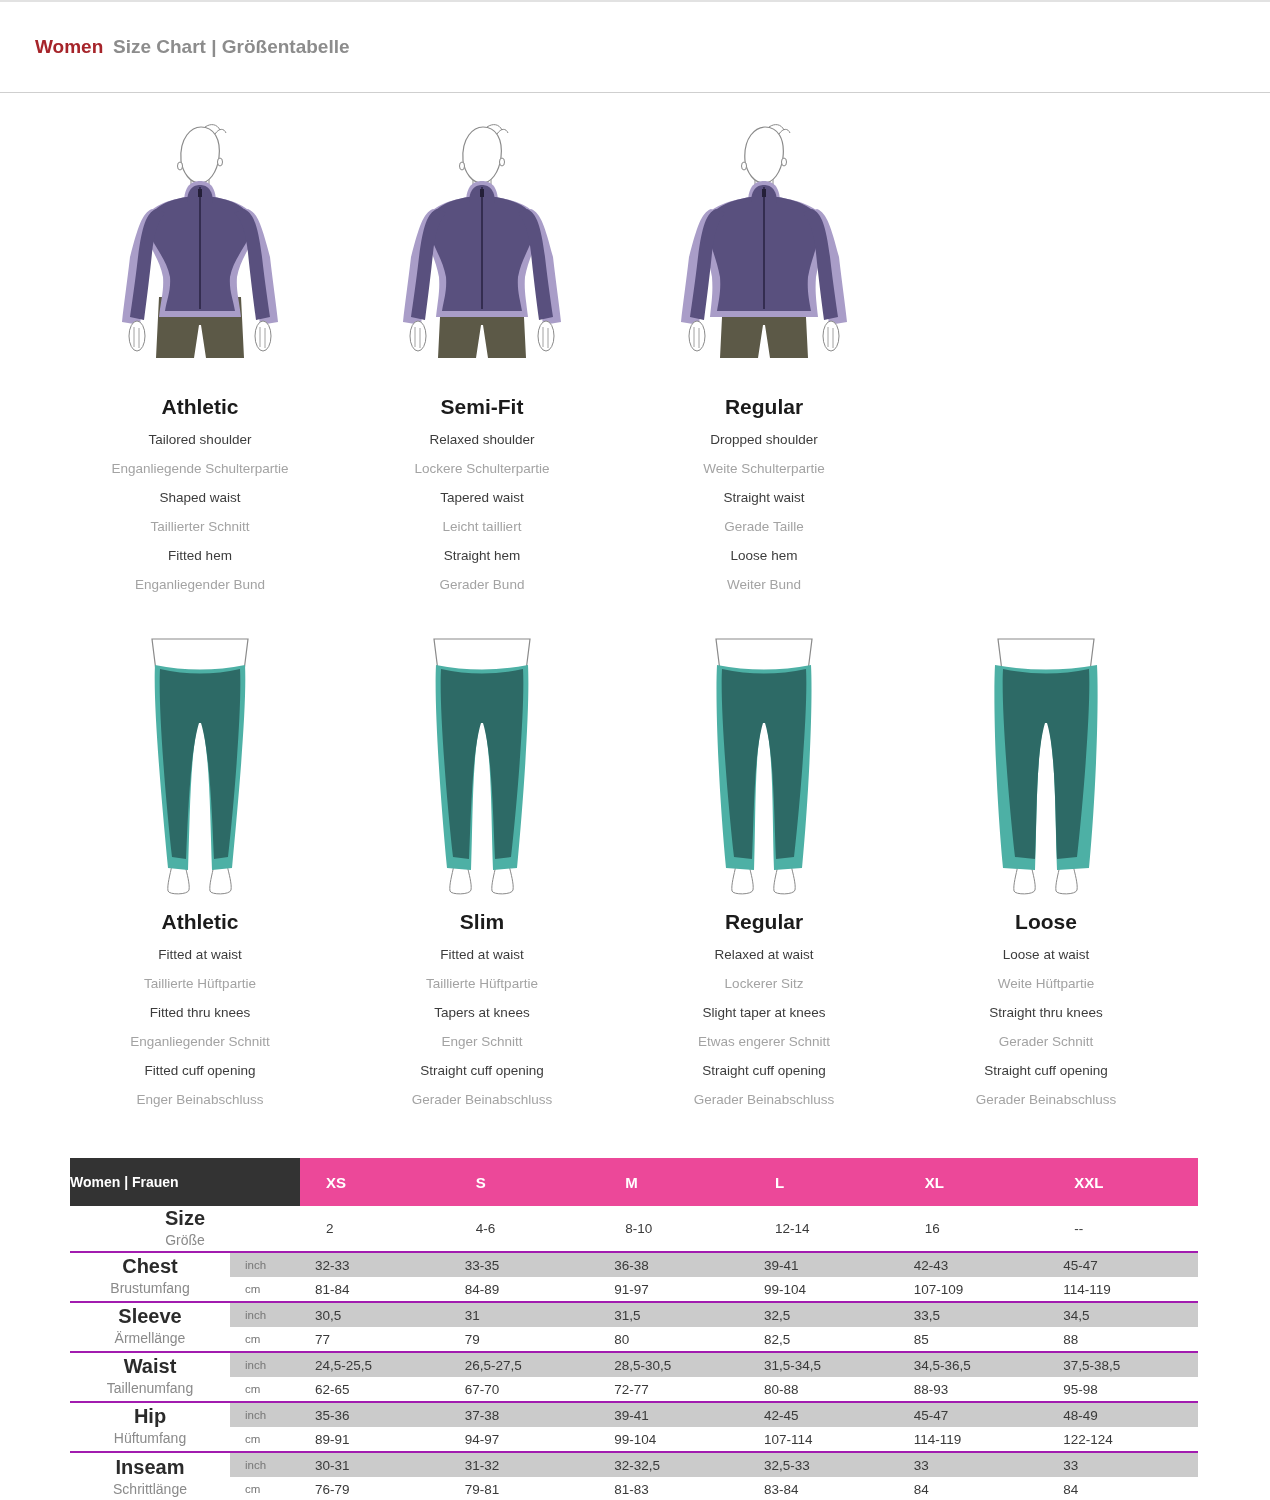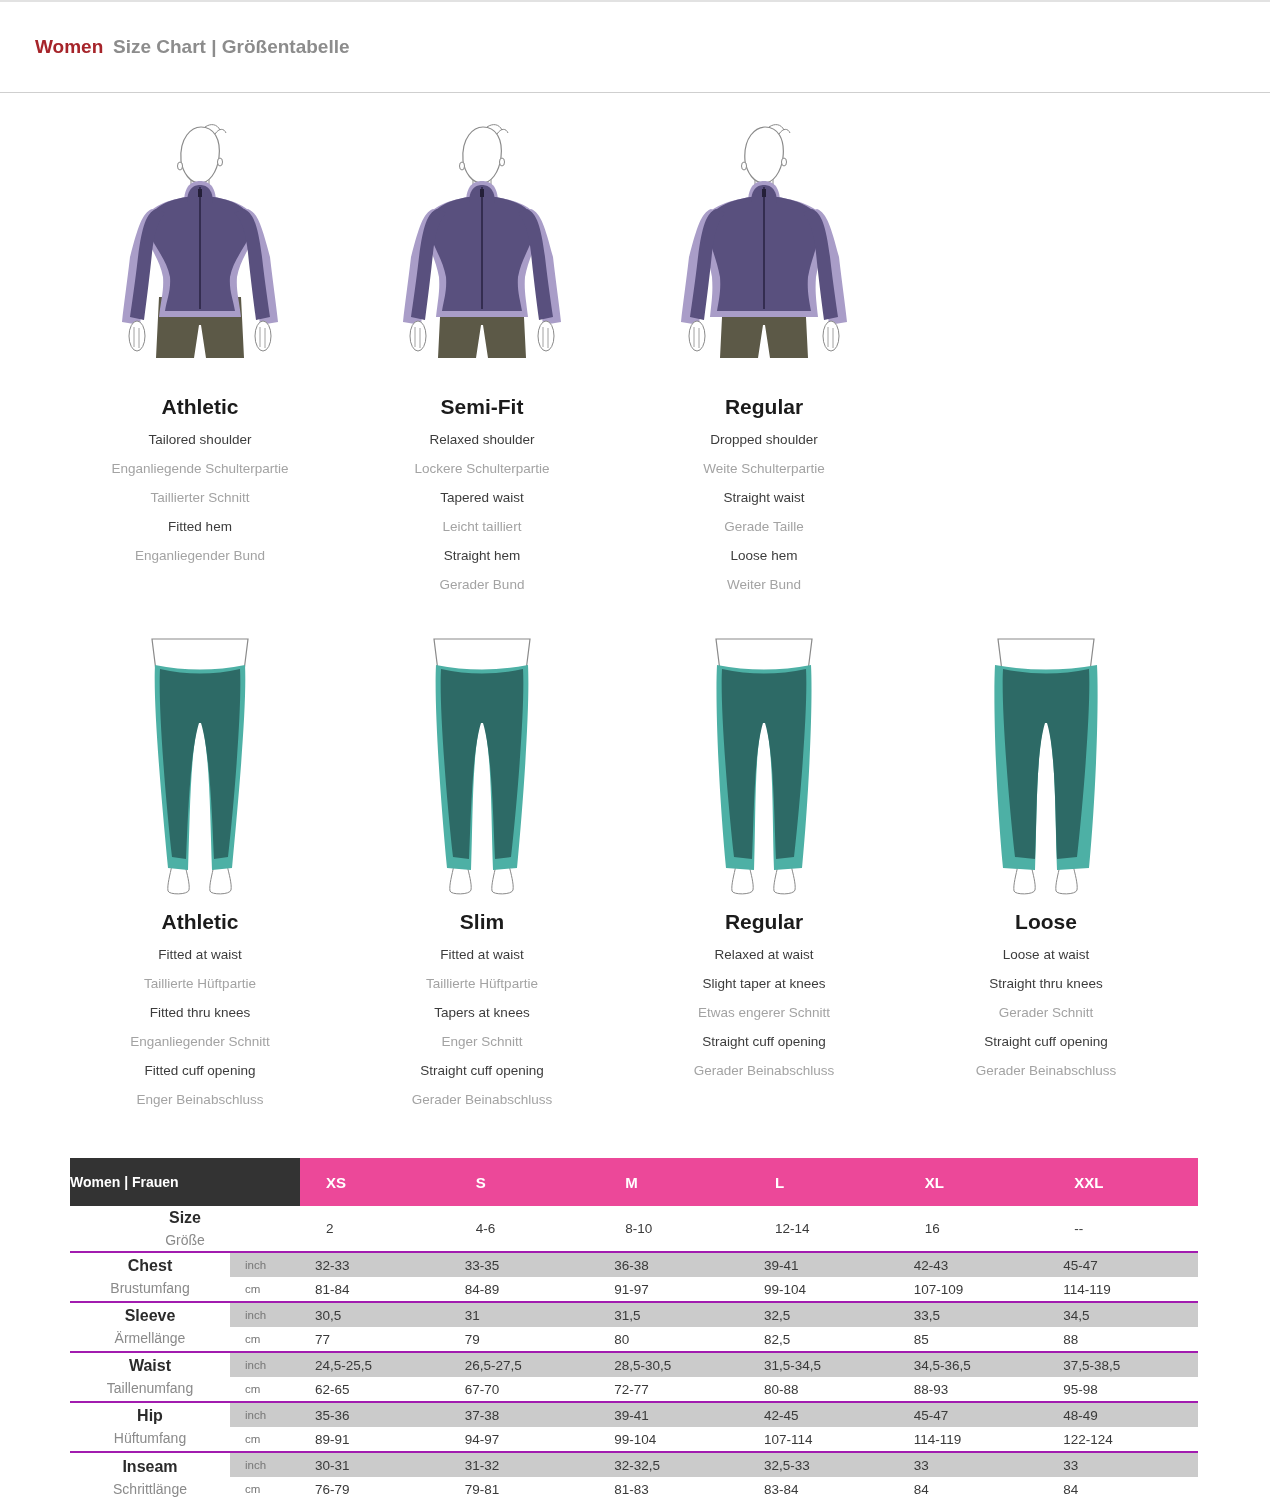--- a/index.html
+++ b/index.html
@@ -24,21 +24,21 @@
   .size-table { margin:44px 0 0 70px; width:1128px; border-collapse:collapse; table-layout:fixed; }
   .size-table col.c-label { width:160px; }
   .size-table col.c-unit  { width:70px; }
   .size-table thead th { height:48px; background:#ec4899; color:#ffffff;
                          font-size:15px; font-weight:bold; text-align:left; padding-left:26px; }
   .size-table thead th.corner { background:#333333; text-align:left; padding-left:0; font-size:14px; }
   .size-table td { font-size:13.5px; color:#3a3a3a; }
   tr.size-row td { height:46px; border-bottom:1px solid #c4c4c4; padding-left:26px; }
   tr.size-row td.lbl { padding-left:0; }
   td.lbl { text-align:center; background:#ffffff; vertical-align:middle; }
-  .lbl-en { font-weight:bold; color:#2b2b2b; font-size:16px; line-height:22px; }
+  .lbl-en { font-weight:bold; color:#2b2b2b; font-size:20px; line-height:22px; }
   .lbl-de { color:#8a8a8a; font-size:14px; line-height:22px; }
   tr.r-inch td { background:#cbcbcb; height:25px; border-top:2px solid #a21caf; }
   tr.r-inch td.lbl { background:#ffffff; }
   tr.r-cm td { background:#ffffff; height:25px; }
   td.unit { color:#777777; font-size:11.5px; padding-left:15px;margin-left:19px; }
   td.val  { padding-left:15px; }
   .size-table tbody tr:last-child td { border-bottom:2px solid #9a9a9a; }
 </style>
 </head>
 <body>
@@ -71,20 +71,21 @@
   <rect x="139" y="74" width="4" height="8" fill="#241f38"></rect>
   <ellipse cx="78" cy="221" rx="8" ry="15" fill="#fff" stroke="#8a8a8a" stroke-width="1"></ellipse>
   <path d="M 75 212 L 75 232 M 80 213 L 80 233" stroke="#8a8a8a" stroke-width="0.8" fill="none"></path>
             <ellipse cx="204" cy="221" rx="8" ry="15" fill="#fff" stroke="#8a8a8a" stroke-width="1"></ellipse>
   <path d="M 201 212 L 201 232 M 206 213 L 206 233" stroke="#8a8a8a" stroke-width="0.8" fill="none"></path>
   </svg></div>
         <div class="fit-title">Athletic</div>
         <div class="features">
           <div class="feat-en">Tailored shoulder</div>
           <div class="feat-de">Enganliegende Schulterpartie</div>
+          <div class="feat-en">Shaped waist</div>
           <div class="feat-de">Taillierter Schnitt</div>
           <div class="feat-en">Fitted hem</div>
           <div class="feat-de">Enganliegender Bund</div>
         </div>
       </div>
       <div class="fit-col">
         <div class="fig"><svg viewBox="0 0 282 265" width="282" height="265">
   <rect x="132" y="56" width="18" height="28" fill="#fff" stroke="#8a8a8a" stroke-width="1"></rect>
   <path d="M 122 46 C 120 22 133 12 142 12 C 155 12 162 24 160 42 C 158 58 150 68 141 68 C 131 68 124 58 122 46 Z" fill="#fff" stroke="#8a8a8a" stroke-width="1.2"></path>
   <path d="M 146 12 C 152 8 158 9 161 15 M 156 19 C 160 13 165 13 167 18" fill="none" stroke="#8a8a8a" stroke-width="1"></path>
@@ -192,37 +193,39 @@
         <div class="fig"><svg viewBox="0 0 282 270" width="282" height="270">
   <path d="M 93 14 L 189 14 L 185 46 L 97 46 Z" fill="#fff" stroke="#8a8a8a" stroke-width="1.2"></path>
   <path d="M 113 240 C 111 250 108 260 109 266 C 110 270 129 270 130 265 C 131 259 128 249 126 240 L 113 240 Z" fill="#fff" stroke="#8a8a8a" stroke-width="1"></path>
   <path d="M 155 240 C 153 250 150 260 151 266 C 152 270 171 270 172 265 C 173 259 170 249 168 240 L 155 240 Z" fill="#fff" stroke="#8a8a8a" stroke-width="1"></path>
   <path d="M 94 40 C 92 78 96 170 103 243 L 131 245 C 133 190 131 128 140 94 L 142 94 C 151 128 149 190 151 245 L 179 243 C 186 170 190 78 188 40 Q 141 49 94 40 Z" fill="#4db0a5"></path>
   <path d="M 99 44 C 97 78 104 170 111 232 L 129 234 C 131 190 131 128 140 98 L 142 98 C 151 128 151 190 153 234 L 171 232 C 178 170 185 78 183 44 Q 141 53 99 44 Z" fill="#2d6a66"></path>
   </svg></div>
         <div class="fit-title">Regular</div>
         <div class="features">
           <div class="feat-en">Relaxed at waist</div>
+          <div class="feat-de">Lockerer Sitz</div>
           <div class="feat-en">Slight taper at knees</div>
           <div class="feat-de">Etwas engerer Schnitt</div>
           <div class="feat-en">Straight cuff opening</div>
           <div class="feat-de">Gerader Beinabschluss</div>
         </div>
       </div>
       <div class="fit-col">
         <div class="fig"><svg viewBox="0 0 282 270" width="282" height="270">
   <path d="M 93 14 L 189 14 L 185 46 L 97 46 Z" fill="#fff" stroke="#8a8a8a" stroke-width="1.2"></path>
   <path d="M 113 240 C 111 250 108 260 109 266 C 110 270 129 270 130 265 C 131 259 128 249 126 240 L 113 240 Z" fill="#fff" stroke="#8a8a8a" stroke-width="1"></path>
   <path d="M 155 240 C 153 250 150 260 151 266 C 152 270 171 270 172 265 C 173 259 170 249 168 240 L 155 240 Z" fill="#fff" stroke="#8a8a8a" stroke-width="1"></path>
   <path d="M 90 40 C 88 78 91 170 98 243 L 130 245 C 132 190 131 128 140 94 L 142 94 C 151 128 150 190 152 245 L 184 243 C 191 170 194 78 192 40 Q 141 49 90 40 Z" fill="#4db0a5"></path>
   <path d="M 98 44 C 96 78 103 170 110 232 L 130 234 C 132 190 131 128 140 98 L 142 98 C 151 128 150 190 152 234 L 172 232 C 179 170 186 78 184 44 Q 141 53 98 44 Z" fill="#2d6a66"></path>
   </svg></div>
         <div class="fit-title">Loose</div>
         <div class="features">
           <div class="feat-en">Loose at waist</div>
+          <div class="feat-de">Weite Hüftpartie</div>
           <div class="feat-en">Straight thru knees</div>
           <div class="feat-de">Gerader Schnitt</div>
           <div class="feat-en">Straight cuff opening</div>
           <div class="feat-de">Gerader Beinabschluss</div>
         </div>
       </div>
     </div>
 
   <table class="size-table">
     <colgroup>

